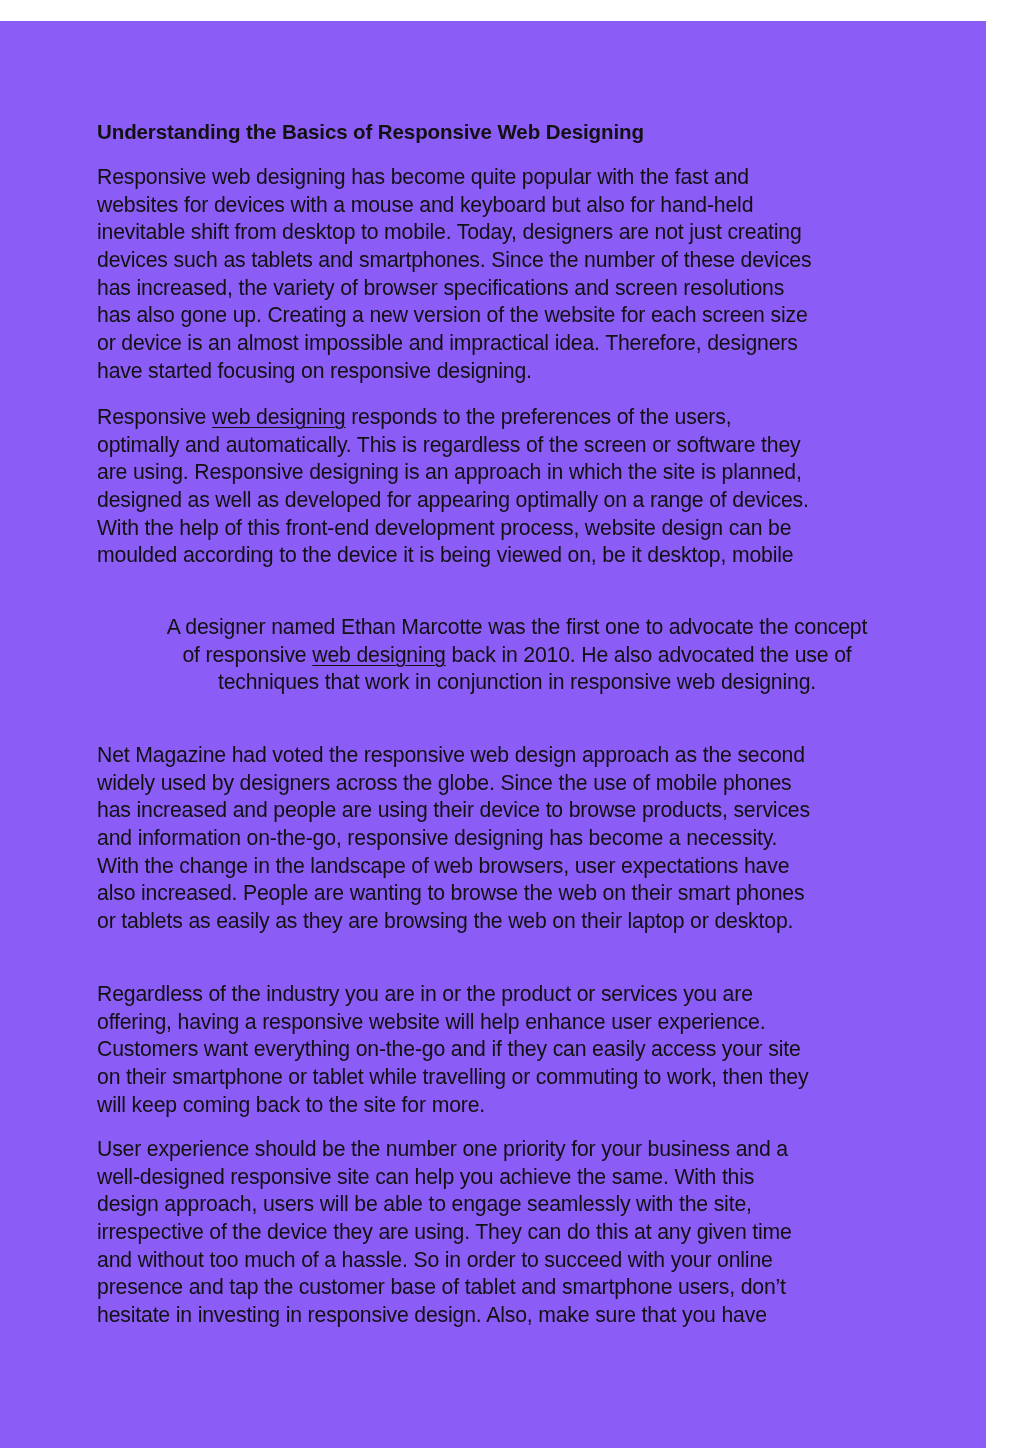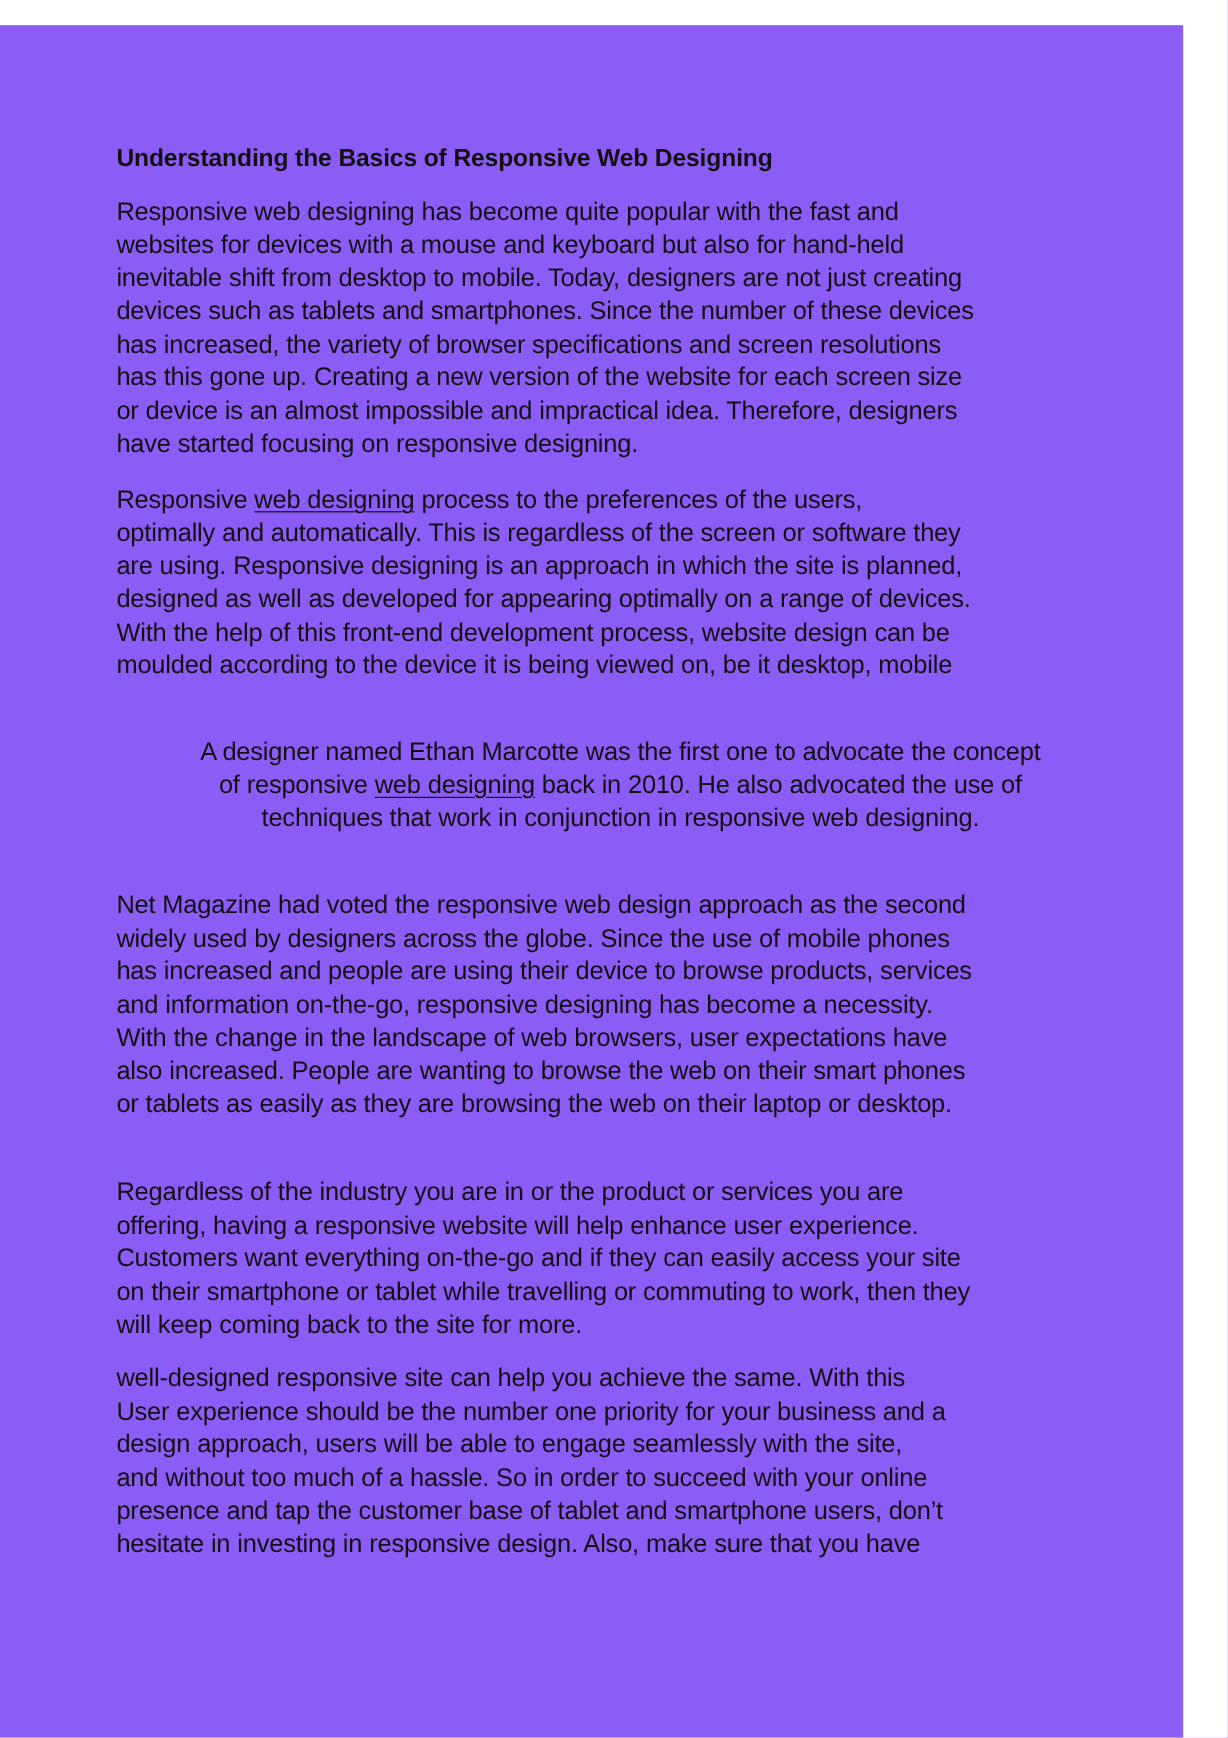--- a/index.html
+++ b/index.html
@@ -32,27 +32,27 @@
 <div class="page">
 
   <div class="title">Understanding the Basics of Responsive Web Designing</div>
 
   <div class="para" id="p1">
     <span class="line">Responsive web designing has become quite popular with the fast and</span>
     <span class="line">websites for devices with a mouse and keyboard but also for hand-held</span>
     <span class="line">inevitable shift from desktop to mobile. Today, designers are not just creating</span>
     <span class="line">devices such as tablets and smartphones. Since the number of these devices</span>
     <span class="line">has increased, the variety of browser specifications and screen resolutions</span>
-    <span class="line">has this gone up. Creating a new version of the website for each screen size</span>
+    <span class="line">has also gone up. Creating a new version of the website for each screen size</span>
     <span class="line">or device is an almost impossible and impractical idea. Therefore, designers</span>
     <span class="line">have started focusing on responsive designing.</span>
   </div>
 
   <div class="para" id="p2">
-    <span class="line"><span>Responsive </span><span class="link">web designing</span><span> process to the preferences of the users,</span></span>
+    <span class="line"><span>Responsive </span><span class="link">web designing</span><span> responds to the preferences of the users,</span></span>
     <span class="line">optimally and automatically. This is regardless of the screen or software they</span>
     <span class="line">are using. Responsive designing is an approach in which the site is planned,</span>
     <span class="line">designed as well as developed for appearing optimally on a range of devices.</span>
     <span class="line">With the help of this front-end development process, website design can be</span>
     <span class="line">moulded according to the device it is being viewed on, be it desktop, mobile</span>
   </div>
 
   <div class="para" id="p3">
     <span class="line">A designer named Ethan Marcotte was the first one to advocate the concept</span>
     <span class="line"><span>of responsive </span><span class="link">web designing</span><span> back in 2010. He also advocated the use of</span></span>
@@ -71,21 +71,22 @@
 
   <div class="para" id="p5">
     <span class="line">Regardless of the industry you are in or the product or services you are</span>
     <span class="line">offering, having a responsive website will help enhance user experience.</span>
     <span class="line">Customers want everything on-the-go and if they can easily access your site</span>
     <span class="line">on their smartphone or tablet while travelling or commuting to work, then they</span>
     <span class="line">will keep coming back to the site for more.</span>
   </div>
 
   <div class="para" id="p6">
+    <span class="line">User experience should be the number one priority for your business and a</span>
     <span class="line">well-designed responsive site can help you achieve the same. With this</span>
-    <span class="line">User experience should be the number one priority for your business and a</span>
     <span class="line">design approach, users will be able to engage seamlessly with the site,</span>
+    <span class="line">irrespective of the device they are using. They can do this at any given time</span>
     <span class="line">and without too much of a hassle. So in order to succeed with your online</span>
     <span class="line">presence and tap the customer base of tablet and smartphone users, don’t</span>
     <span class="line">hesitate in investing in responsive design. Also, make sure that you have</span>
   </div>
 
 </div>
 
 </body></html>

